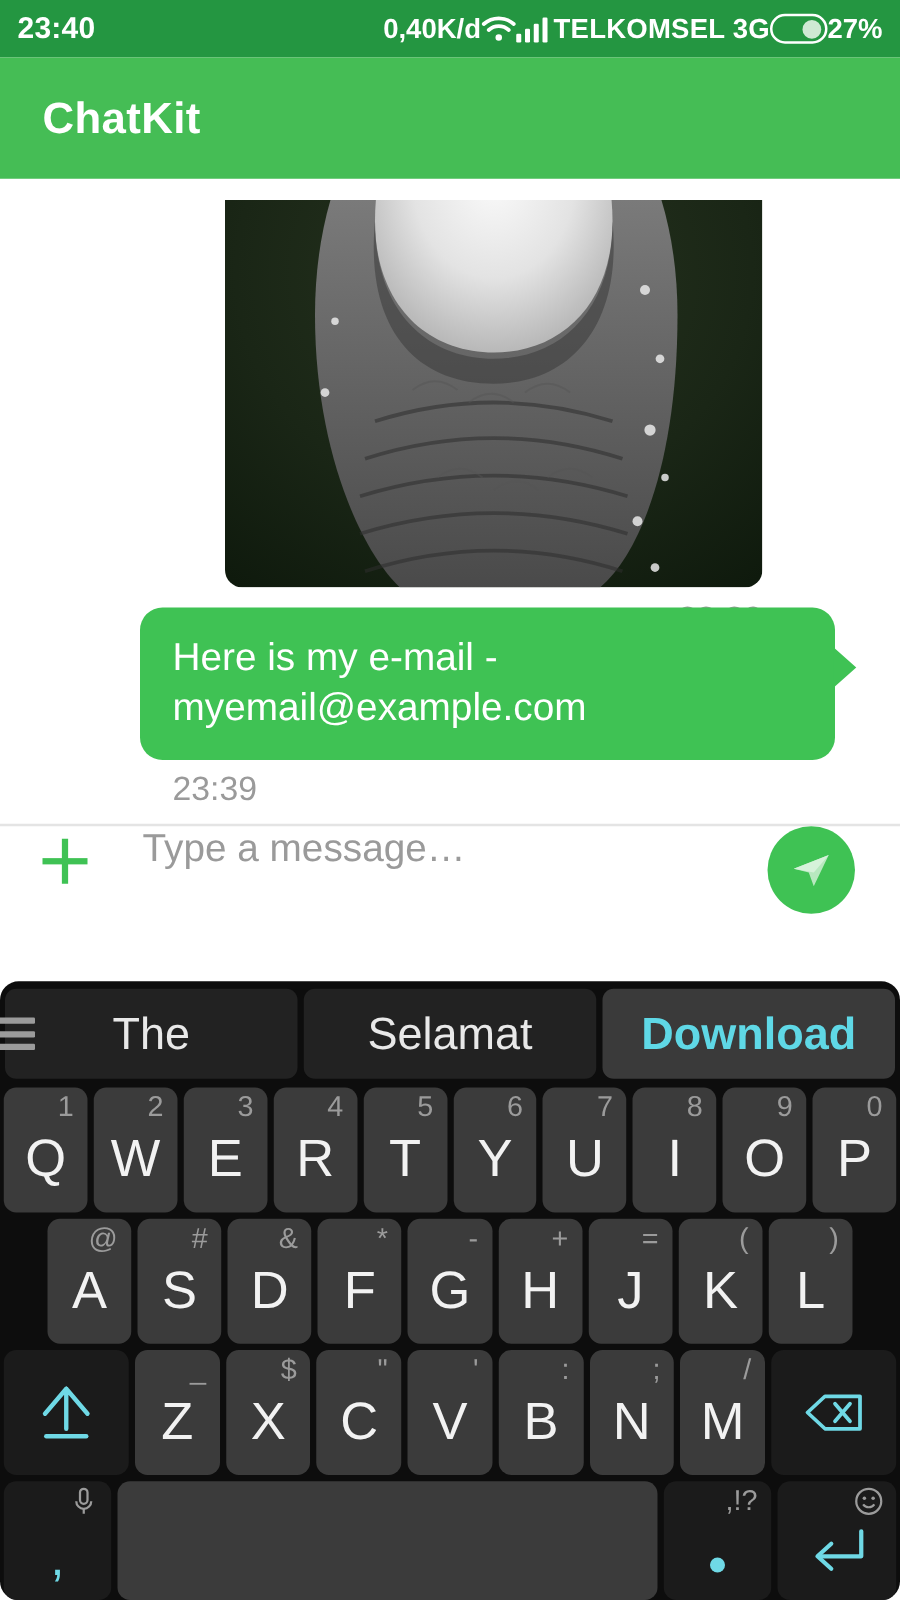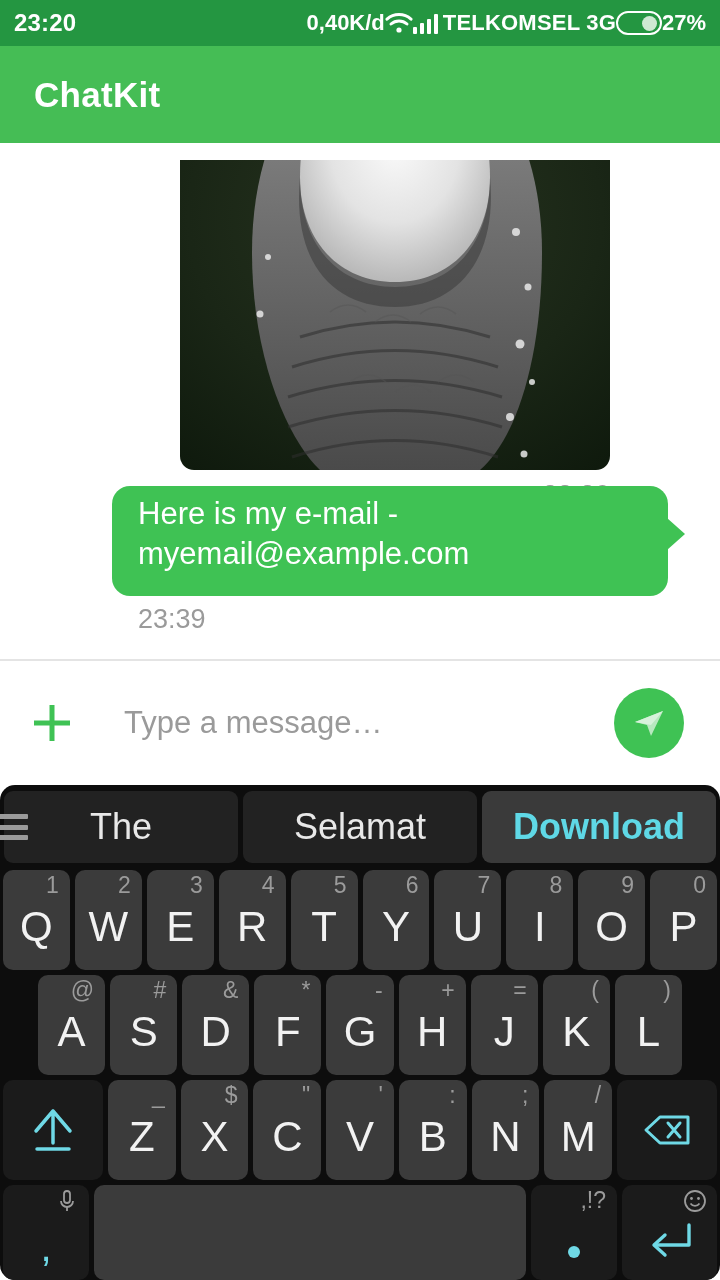--- a/index.html
+++ b/index.html
@@ -92,21 +92,21 @@
     font-size:28px;
     color:#9a9a9a;
   }
 
   
   #out-bubble-wrap { position:absolute; top:326px; left:112px; width:560px; }
   #out-bubble {
     position:relative;
     background:#3fc254;
     border-radius:18px;
-    padding:8px 26px 22px 26px;
+    padding:20px 26px 22px 26px;
     width:556px;
   }
   #out-bubble .txt {
     color:#ffffff;
     font-size:31px;
     line-height:40px;
     white-space:pre-line;
   }
   #out-bubble:after {
     content:"";
@@ -125,22 +125,21 @@
   }
 
   
   #input-bar {
     position:absolute;
     top:659px; left:0; right:0;
     height:126px;
     background:#ffffff;
     border-top:2px solid #e4e4e4;
     display:flex;
-    align-items:center;
-    gap:10px;
+    align-items:flex-start;
   }
   #attach-btn {
     width:56px; height:56px;
     margin-left:24px;
     position:relative;
     flex:none;
   }
   #attach-btn:before, #attach-btn:after {
     content:""; position:absolute; background:#3fc254;
   }
@@ -251,21 +250,21 @@
   .icon-svg { width:54px; height:54px; display:block; }
   .hint-ico { position:absolute; top:3px; right:9px; }
   .hint-ico svg { width:26px; height:26px; display:block; }
   .dot-main { width:12px; height:12px; border-radius:50%; background:#6fd9e6; position:absolute; bottom:22px; left:50%; transform:translateX(-50%); }
   .comma-main { color:#6fd9e6; font-size:40px; position:absolute; bottom:10px; left:50%; transform:translateX(-50%); }
 </style>
 </head>
 <body>
 
 <div id="status-bar">
-  <div id="status-clock">23:20</div>
+  <div id="status-clock">23:40</div>
   <div id="status-right">
     <div id="net-speed">0,40K/d</div>
     <span class="wifi-ico">
       <svg viewBox="0 0 28 22">
           <path d="M14 19.5 L8.6 12.6 A9 9 0 0 1 19.4 12.6 Z" fill="#ffffff" opacity="0"></path>
       <path d="M2 7.2 A18 18 0 0 1 26 7.2" stroke="#ffffff" stroke-width="3" fill="none" stroke-linecap="round"></path>
       <path d="M6 12 A12 12 0 0 1 22 12" stroke="#ffffff" stroke-width="3" fill="none" stroke-linecap="round"></path>
       <circle cx="14" cy="18" r="2.6" fill="#ffffff"></circle>
         </svg>
     </span>

